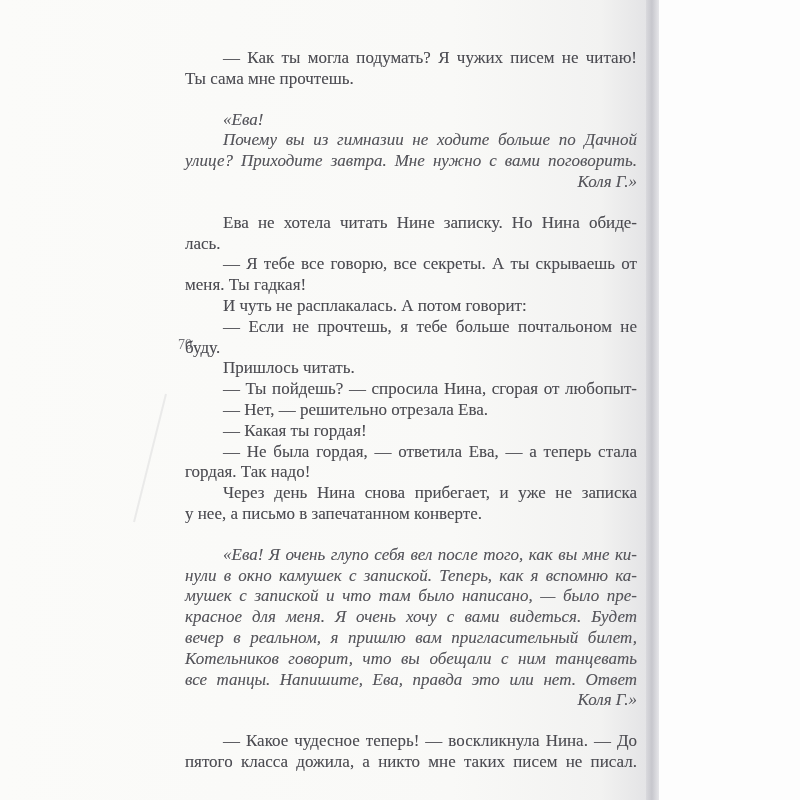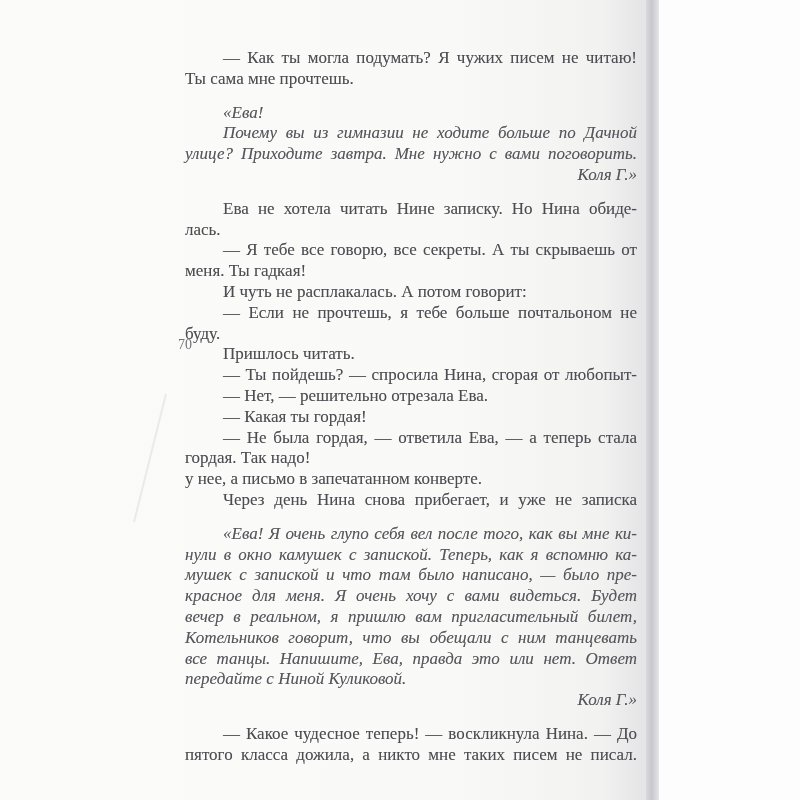--- a/index.html
+++ b/index.html
@@ -15,21 +15,21 @@
   
   .column{position:absolute;left:185px;top:48px;width:452px;}
   .line{font-size:17px;line-height:20.8px;color:var(--ink,#4c4c52);
         text-align:justify;text-align-last:left;white-space:normal;
         text-shadow:0 0 0.5px rgba(90,90,95,0.35);}
   .line.full{text-align-last:justify;}
   .line.ind{padding-left:38px;}
   .line.right{text-align:right;text-align-last:right;}
   .it{font-style:italic;color:var(--ink-italic,#55555b);}
   .block{margin:0;}
-  .block.gap{margin-top:13px;}
+  .block.gap{margin-top:20px;}
   .page-number{position:absolute;left:148px;top:335px;width:44px;
         font-size:14px;line-height:20.8px;text-align:right;color:var(--pagenum,#737378);}
 </style>
 </head>
 <body>
 
 <div class="stage">
   <div class="page"></div>
   <div class="page-edge"></div>
   <div class="crease"></div>
@@ -57,33 +57,32 @@
       <div class="line">меня. Ты гадкая!</div>
       <div class="line ind">И чуть не расплакалась. А потом говорит:</div>
       <div class="line ind full">— Если не прочтешь, я тебе больше почтальоном не</div>
       <div class="line">буду.</div>
       <div class="line ind">Пришлось читать.</div>
       <div class="line ind full">— Ты пойдешь? — спросила Нина, сгорая от любопыт-</div>
       <div class="line ind">— Нет, — решительно отрезала Ева.</div>
       <div class="line ind">— Какая ты гордая!</div>
       <div class="line ind full">— Не была гордая, — ответила Ева, — а теперь стала</div>
       <div class="line">гордая. Так надо!</div>
+      <div class="line ind full">Через день Нина снова прибегает, и уже не записка</div>
       <div class="line">у нее, а письмо в запечатанном конверте.</div>
-      <div class="line ind full">Через день Нина снова прибегает, и уже не записка</div>
     </div>
 
     <div class="block gap">
       <div class="line it ind full">«Ева! Я очень глупо себя вел после того, как вы мне ки-</div>
       <div class="line it full">нули в окно камушек с запиской. Теперь, как я вспомню ка-</div>
       <div class="line it full">мушек с запиской и что там было написано, — было пре-</div>
       <div class="line it full">красное для меня. Я очень хочу с вами видеться. Будет</div>
       <div class="line it full">вечер в реальном, я пришлю вам пригласительный билет,</div>
       <div class="line it full">Котельников говорит, что вы обещали с ним танцевать</div>
       <div class="line it full">все танцы. Напишите, Ева, правда это или нет. Ответ</div>
-      <div class="line it">передайте с Ниной Куликовой.</div>
       <div class="line it right">Коля Г.»</div>
     </div>
 
     <div class="block gap">
       <div class="line ind full">— Какое чудесное теперь! — воскликнула Нина. — До</div>
       <div class="line full">пятого класса дожила, а никто мне таких писем не писал.</div>
     </div>
 
   </div>
 </div>

